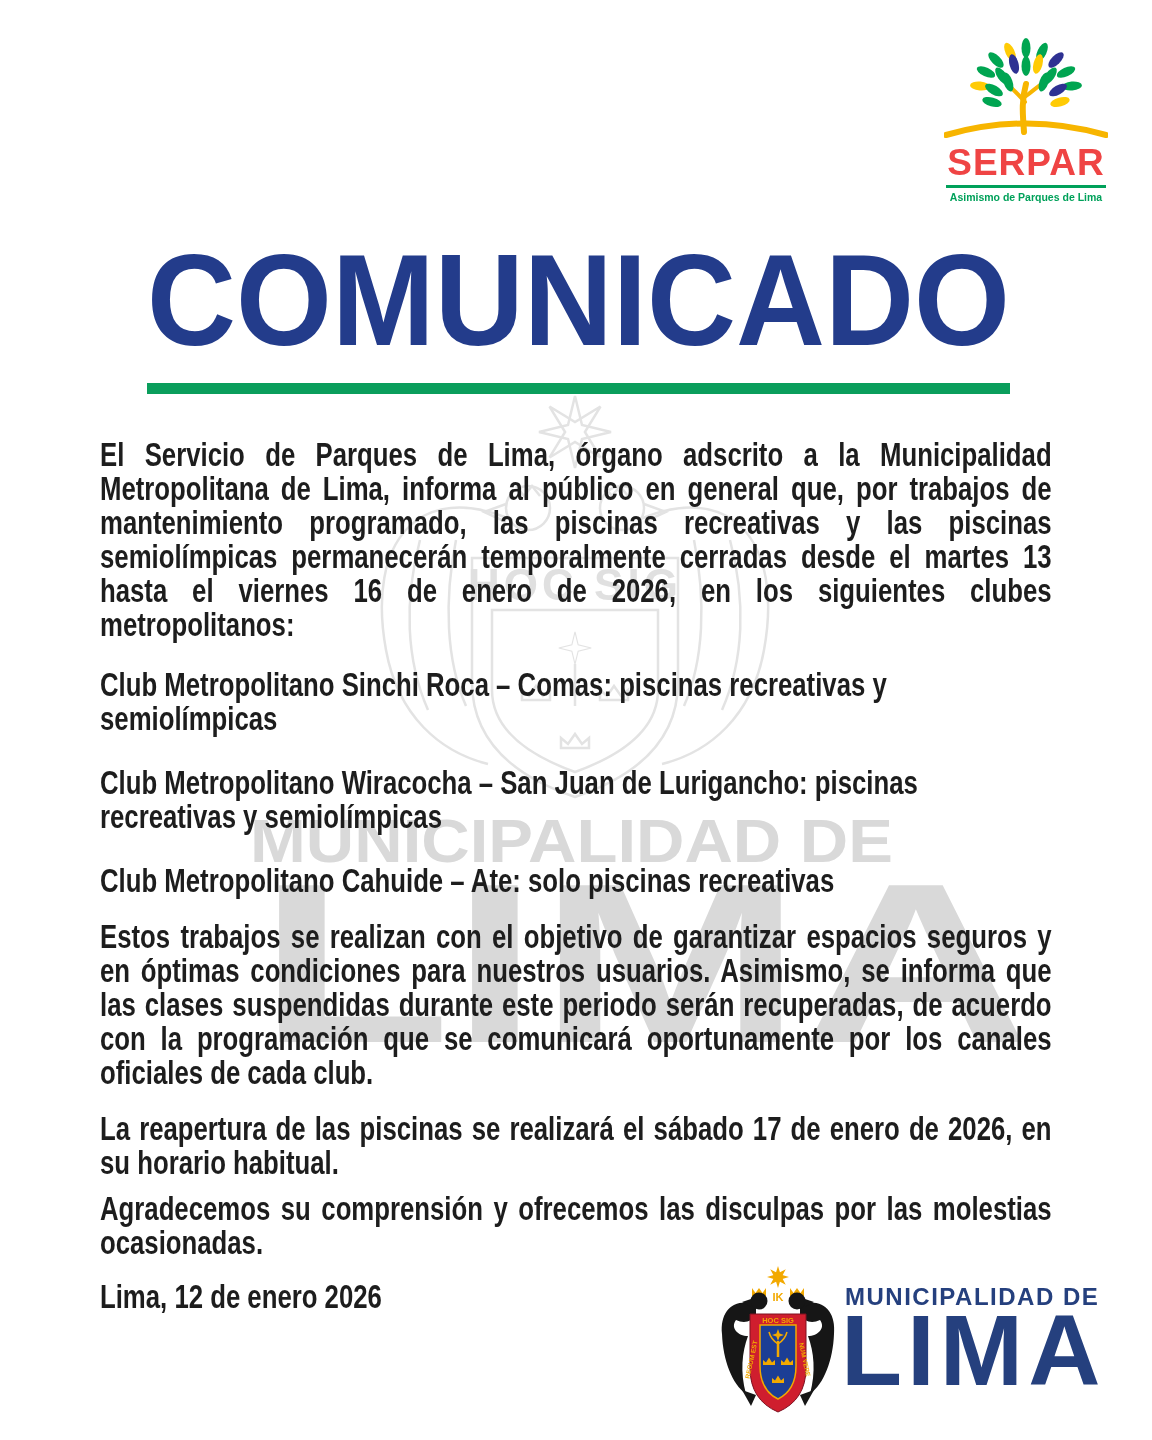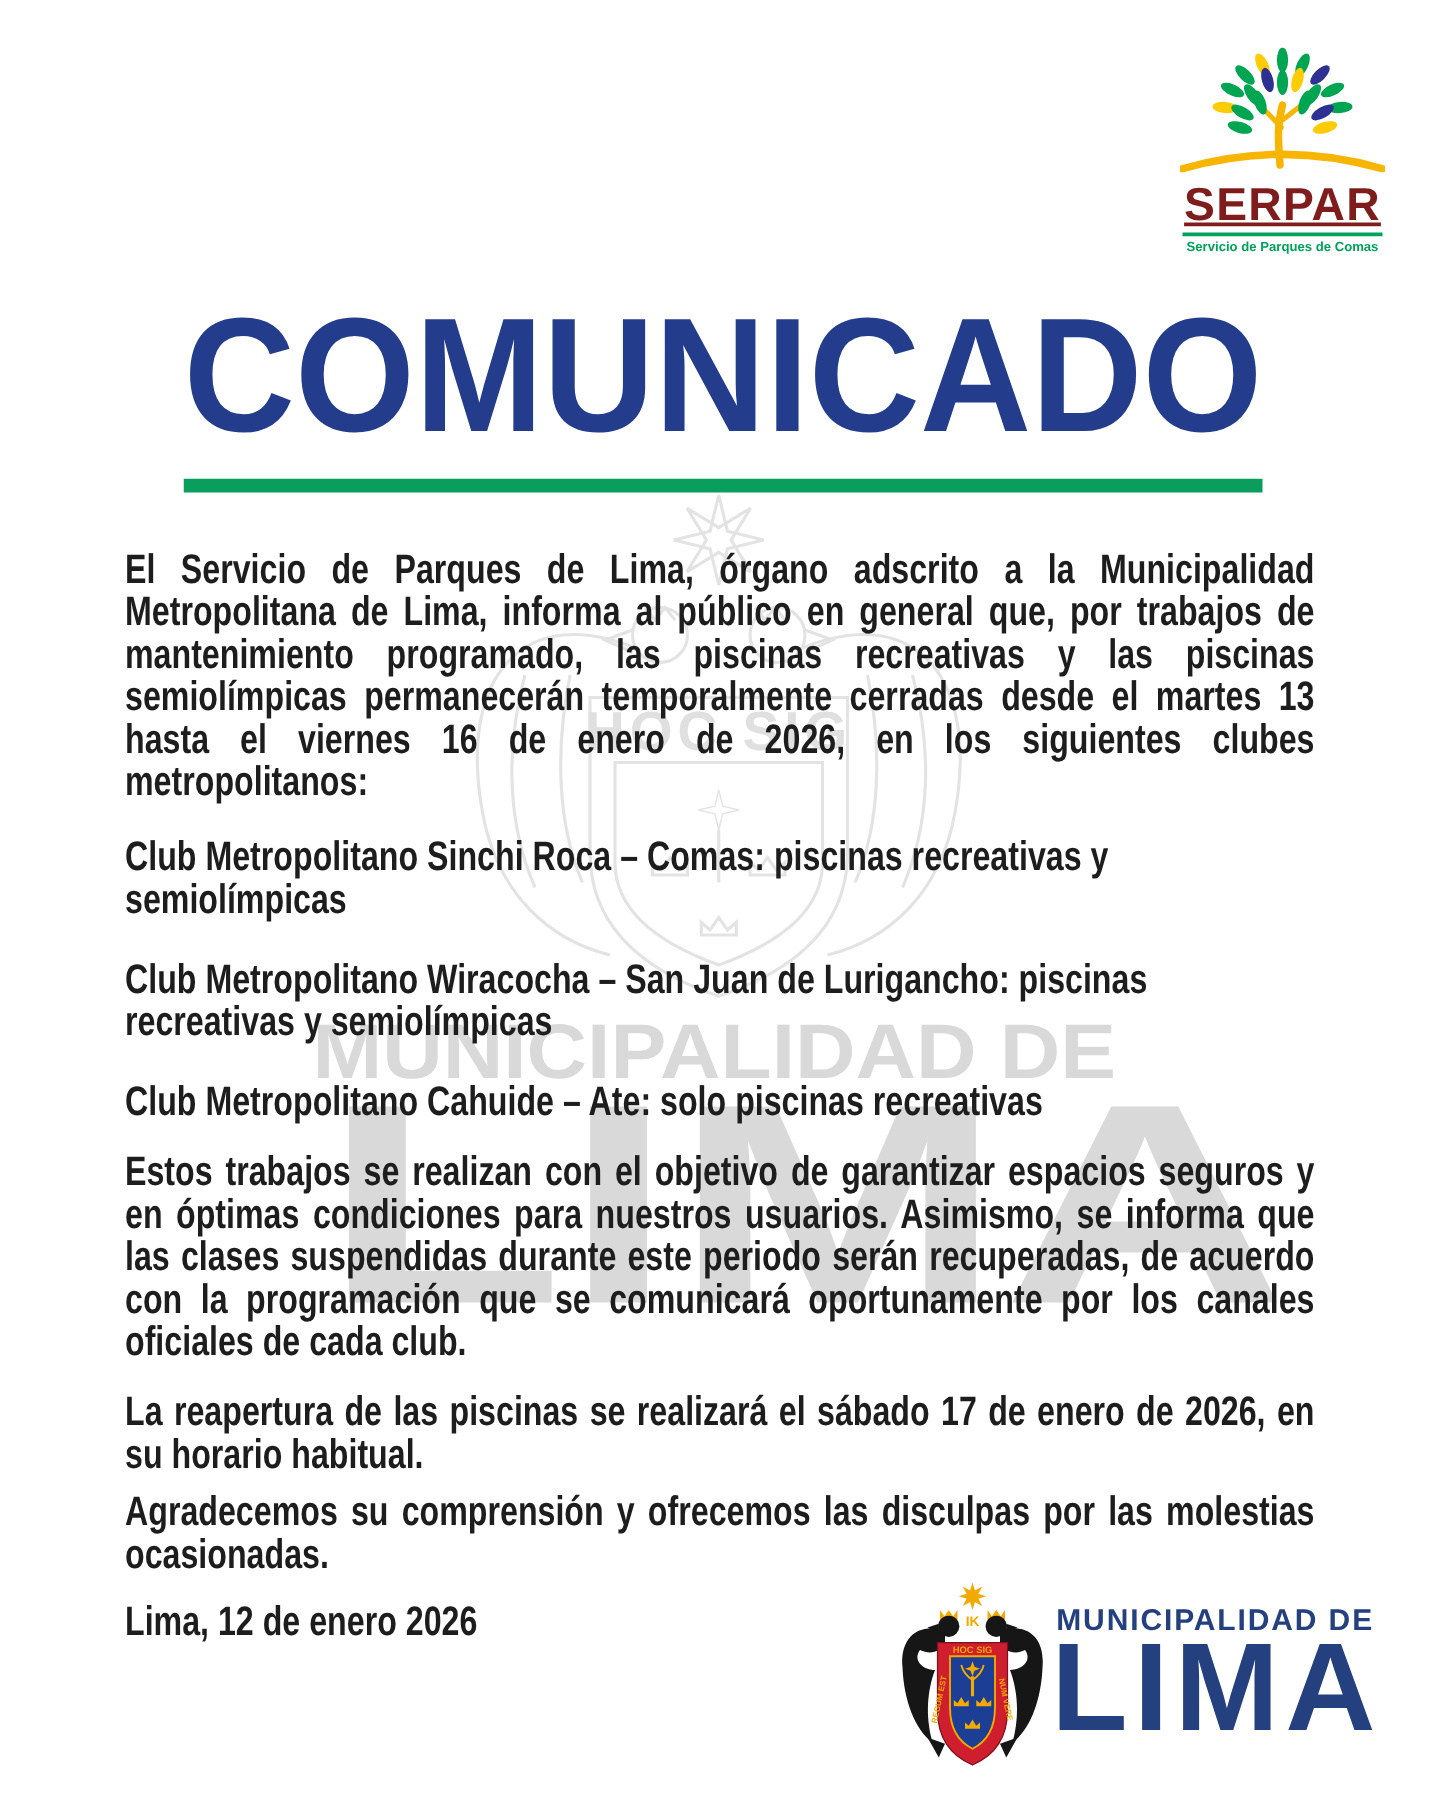--- a/index.html
+++ b/index.html
@@ -4,21 +4,21 @@
 <style>
   html,body { margin:0; padding:0; background:#ffffff; }
   .page {
     position:relative; width:1152px; height:1440px; background:#ffffff;
     font-family:"Liberation Sans","DejaVu Sans",sans-serif; overflow:hidden;
   }
   
   .watermark-layer { position:absolute; left:0; top:0; z-index:0; pointer-events:none; }
   
   .serpar { position:absolute; left:944px; top:38px; width:164px; text-align:center; z-index:2; }
-  .serpar-name { color:#7f1d1d; font-weight:bold; font-size:37px; line-height:1; letter-spacing:1px; margin-top:2px;text-decoration:underline; }
+  .serpar-name { color:#ef4444; font-weight:bold; font-size:37px; line-height:1; letter-spacing:1px; margin-top:2px; }
   .serpar-divider { height:3px; background:#00a15a; margin:4px 2px 4px 2px; }
   .serpar-sub { color:#00a15a; font-weight:bold; font-size:10.5px; line-height:1.1; }
   
   .title-svg { position:absolute; left:147px; top:248px; z-index:1; }
   .green-bar { position:absolute; left:147px; top:383px; width:863px; height:11px; background:#0a9e5c; z-index:1; }
   
   .content {
     position:absolute; left:100px; top:438px; width:1220px; z-index:1;
     transform:scaleX(0.78); transform-origin:left top;
     color:#1d1d1d; font-weight:bold; font-size:33px; line-height:34px;
@@ -109,21 +109,21 @@
         <ellipse cx="114" cy="52" rx="4.5" ry="10" fill="#2e3192" transform="rotate(60 114 52)"></ellipse>
         <ellipse cx="82" cy="28" rx="4.5" ry="10" fill="#00a551"></ellipse>
         <ellipse cx="48" cy="64" rx="4.5" ry="10" fill="#00a551" transform="rotate(-75 48 64)"></ellipse>
         <ellipse cx="116" cy="64" rx="4.5" ry="10" fill="#ffcb05" transform="rotate(75 116 64)"></ellipse>
         <ellipse cx="64" cy="44" rx="4.5" ry="10" fill="#00a551" transform="rotate(-20 64 44)"></ellipse>
         <ellipse cx="100" cy="44" rx="4.5" ry="10" fill="#00a551" transform="rotate(20 100 44)"></ellipse>
       </g>
     </svg>
     <div class="serpar-name">SERPAR</div>
     <div class="serpar-divider"></div>
-    <div class="serpar-sub">Servicio de Parques de Comas</div>
+    <div class="serpar-sub">Asimismo de Parques de Lima</div>
   </div>
 
   <svg class="title-svg" width="863" height="112" viewBox="0 0 863 112">
     <text x="0" y="97" font-weight="bold" font-size="130" fill="#233c8b" textLength="863" lengthAdjust="spacingAndGlyphs">COMUNICADO</text>
   </svg>
   <div class="green-bar"></div>
 
   <div class="content">
     <p class="justify p-intro">El Servicio de Parques de Lima, órgano adscrito a la Municipalidad Metropolitana de Lima, informa al público en general que, por trabajos de mantenimiento programado, las piscinas recreativas y las piscinas semiolímpicas permanecerán temporalmente cerradas desde el martes 13 hasta el viernes 16 de enero de 2026, en los siguientes clubes metropolitanos:</p>
     <p class="preline p-club">Club Metropolitano Sinchi Roca – Comas: piscinas recreativas y

